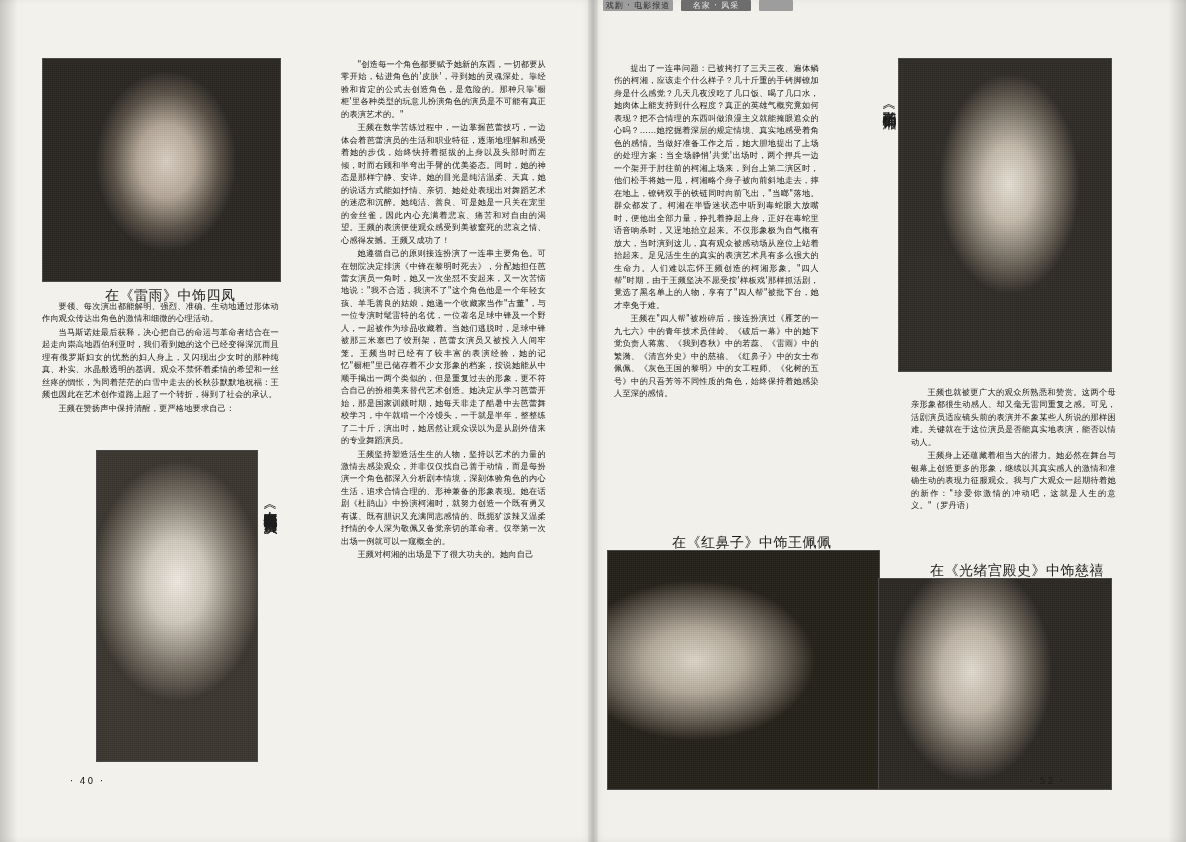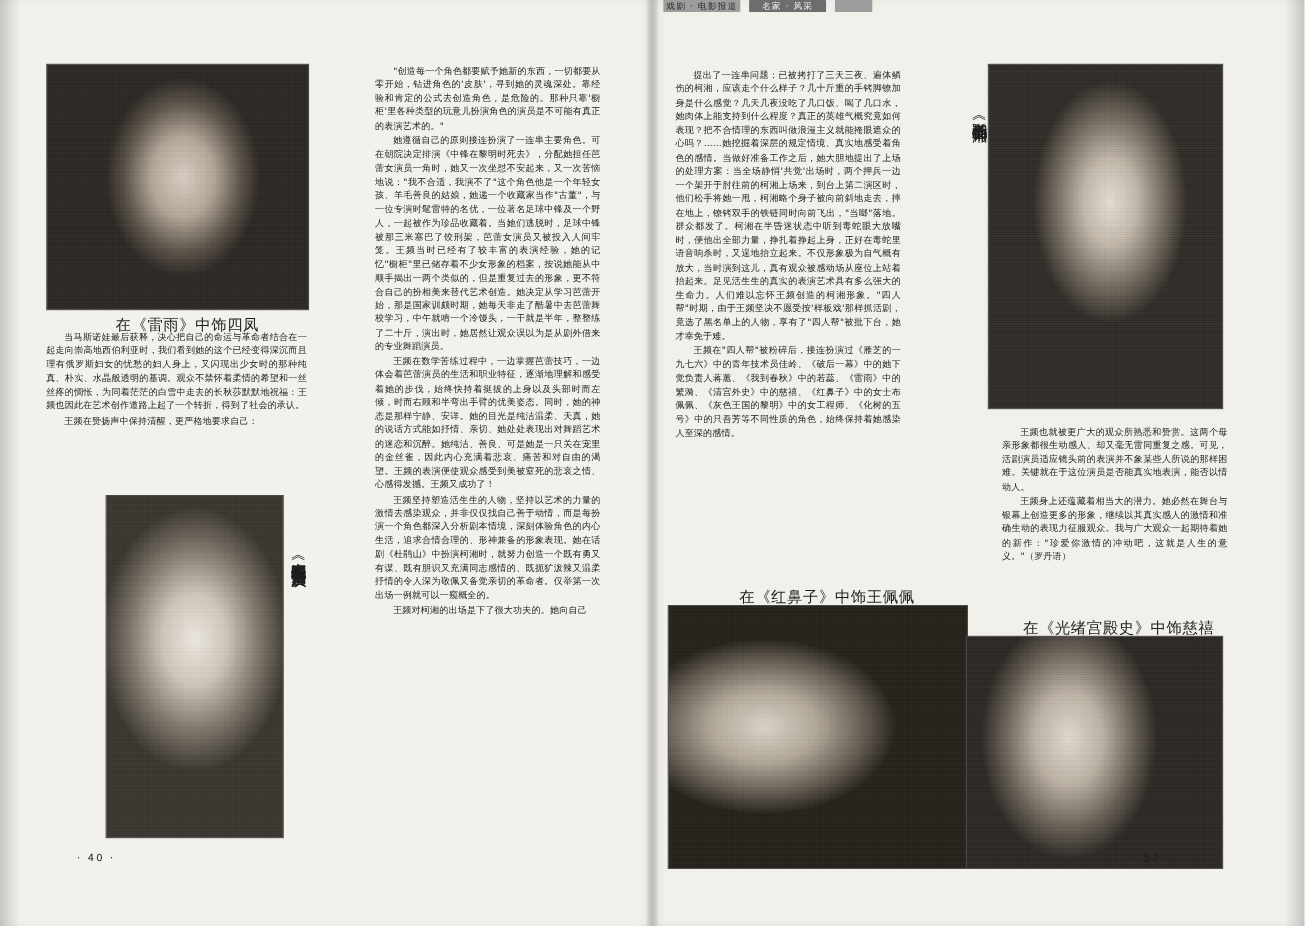--- a/index.html
+++ b/index.html
@@ -146,33 +146,34 @@
     <div class="strip-chip dark">名家 · 风采</div>
     <div class="strip-chip mid" style="min-width:34px;"></div>
   </div>
 
   <div class="photo p1" style="left:42px;top:58px;width:237px;height:222px;">
     <div class="grain"></div>
   </div>
   <div class="caption" style="left:105px;top:287px;width:180px;">在《雷雨》中饰四凤</div>
 
   <div class="col" style="left:42px;top:300px;width:237px;height:460px;">
+    <p>要领、每次演出都能解明、强烈、准确、生动地通过形体动作向观众传达出角色的激情和细微的心理活动。</p>
     <p>当马斯诺娃最后获释，决心把自己的命运与革命者结合在一起走向崇高地西伯利亚时，我们看到她的这个已经变得深沉而且理有俄罗斯妇女的忧愁的妇人身上，又闪现出少女时的那种纯真、朴实、水晶般透明的基调。观众不禁怀着柔情的希望和一丝丝疼的惆怅，为同着茫茫的白雪中走去的长秋莎默默地祝福：王频也因此在艺术创作道路上起了一个转折，得到了社会的承认。</p>
     <p>王频在赞扬声中保持清醒，更严格地要求自己：</p>
   </div>
 
   <div class="photo p2" style="left:96px;top:450px;width:160px;height:310px;">
     <div class="grain"></div>
   </div>
   <div class="caption vertical" style="left:262px;top:500px;height:230px;">在《中锋在黎明时死去》中饰芭蕾舞演员</div>
 
   <div class="col" style="left:341px;top:58px;width:205px;height:728px;">
     <p>"创造每一个角色都要赋予她新的东西，一切都要从零开始，钻进角色的'皮肤'，寻到她的灵魂深处。靠经验和肯定的公式去创造角色，是危险的。那种只靠'橱柜'里各种类型的玩意儿扮演角色的演员是不可能有真正的表演艺术的。"</p>
+    <p>王频在数学苦练过程中，一边掌握芭蕾技巧，一边体会着芭蕾演员的生活和职业特征，逐渐地理解和感受着她的步伐，始终快持着挺拔的上身以及头部时而左倾，时而右顾和半弯出手臂的优美姿态。同时，她的神态是那样宁静、安详。她的目光是纯洁温柔、天真，她的说话方式能如抒情、亲切、她处处表现出对舞蹈艺术的迷恋和沉醉。她纯洁、善良、可是她是一只关在宠里的金丝雀，因此内心充满着悲哀、痛苦和对自由的渴望。王频的表演便使观众感受到美被窒死的悲哀之情、心感得发撼。王频又成功了！</p>
     <p>她遵循自己的原则接连扮演了一连串主要角色。可在朝院决定排演《中锋在黎明时死去》，分配她担任芭蕾女演员一角时，她又一次坐怼不安起来，又一次苦恼地说："我不合适，我演不了"这个角色他是一个年轻女孩、羊毛善良的姑娘，她递一个收藏家当作"古董"，与一位专演时髦雷特的名优，一位著名足球中锋及一个野人，一起被作为珍品收藏着。当她们逃脱时，足球中锋被那三米塞巴了饺刑架，芭蕾女演员又被投入人间牢笼。王频当时已经有了较丰富的表演经验，她的记忆"橱柜"里已储存着不少女形象的档案，按说她能从中顺手揭出一两个类似的，但是重复过去的形象，更不符合自己的扮相美来替代艺术创造。她决定从学习芭蕾开始，那是国家训颇时期，她每天非走了酷暑中去芭蕾舞校学习，中午就啃一个冷馒头，一干就是半年，整整练了二十斤，演出时，她居然让观众误以为是从剧外借来的专业舞蹈演员。</p>
-    <p>王频在数学苦练过程中，一边掌握芭蕾技巧，一边体会着芭蕾演员的生活和职业特征，逐渐地理解和感受着她的步伐，始终快持着挺拔的上身以及头部时而左倾，时而右顾和半弯出手臂的优美姿态。同时，她的神态是那样宁静、安详。她的目光是纯洁温柔、天真，她的说话方式能如抒情、亲切、她处处表现出对舞蹈艺术的迷恋和沉醉。她纯洁、善良、可是她是一只关在宠里的金丝雀，因此内心充满着悲哀、痛苦和对自由的渴望。王频的表演便使观众感受到美被窒死的悲哀之情、心感得发撼。王频又成功了！</p>
     <p>王频坚持塑造活生生的人物，坚持以艺术的力量的激情去感染观众，并非仅仅找自己善于动情，而是每扮演一个角色都深入分析剧本情境，深刻体验角色的内心生活，追求合情合理的、形神兼备的形象表现。她在话剧《杜鹃山》中扮演柯湘时，就努力创造一个既有勇又有谋、既有胆识又充满同志感情的、既扼犷泼辣又温柔抒情的令人深为敬佩又备觉亲切的革命者。仅举第一次出场一例就可以一窥概全的。</p>
     <p>王频对柯湘的出场是下了很大功夫的。她向自己</p>
   </div>
 
   <div class="folio" style="left:70px;top:776px;">· 40 ·</div>
 
   <div class="col" style="left:614px;top:62px;width:205px;height:700px;">
     <p>提出了一连串问题：已被拷打了三天三夜、遍体鳞伤的柯湘，应该走个什么样子？几十斤重的手铐脚镣加身是什么感觉？几天几夜没吃了几口饭、喝了几口水，她肉体上能支持到什么程度？真正的英雄气概究竟如何表现？把不合情理的东西叫做浪漫主义就能掩眼遮众的心吗？……她挖掘着深层的规定情境、真实地感受着角色的感情。当做好准备工作之后，她大胆地提出了上场的处理方案：当全场静悄'共觉'出场时，两个押兵一边一个架开于肘往前的柯湘上场来，到台上第二演区时，他们松手将她一甩，柯湘略个身子被向前斜地走去，摔在地上，镣铐双手的铁链同时向前飞出，"当啷"落地。群众都发了。柯湘在半昏迷状态中听到毒蛇眼大放嘴时，便他出全部力量，挣扎着挣起上身，正好在毒蛇里语音响杀时，又逞地抬立起来。不仅形象极为自气概有放大，当时演到这儿，真有观众被感动场从座位上站着抬起来。足见活生生的真实的表演艺术具有多么强大的生命力。人们难以忘怀王频创造的柯湘形象。"四人帮"时期，由于王频坚决不愿受按'样板戏'那样抓活剧，竟选了黑名单上的人物，享有了"四人帮"被批下台，她才幸免于难。</p>
     <p>王频在"四人帮"被粉碎后，接连扮演过《雁芝的一九七六》中的青年技术员佳岭、《破后一幕》中的她下觉负责人蒋蕙、《我到春秋》中的若蕊、《雷雨》中的繁漪、《清宫外史》中的慈禧、《红鼻子》中的女士布佩佩、《灰色王国的黎明》中的女工程师、《化树的五号》中的只吾芳等不同性质的角色，始终保持着她感染人至深的感情。</p>
   </div>

